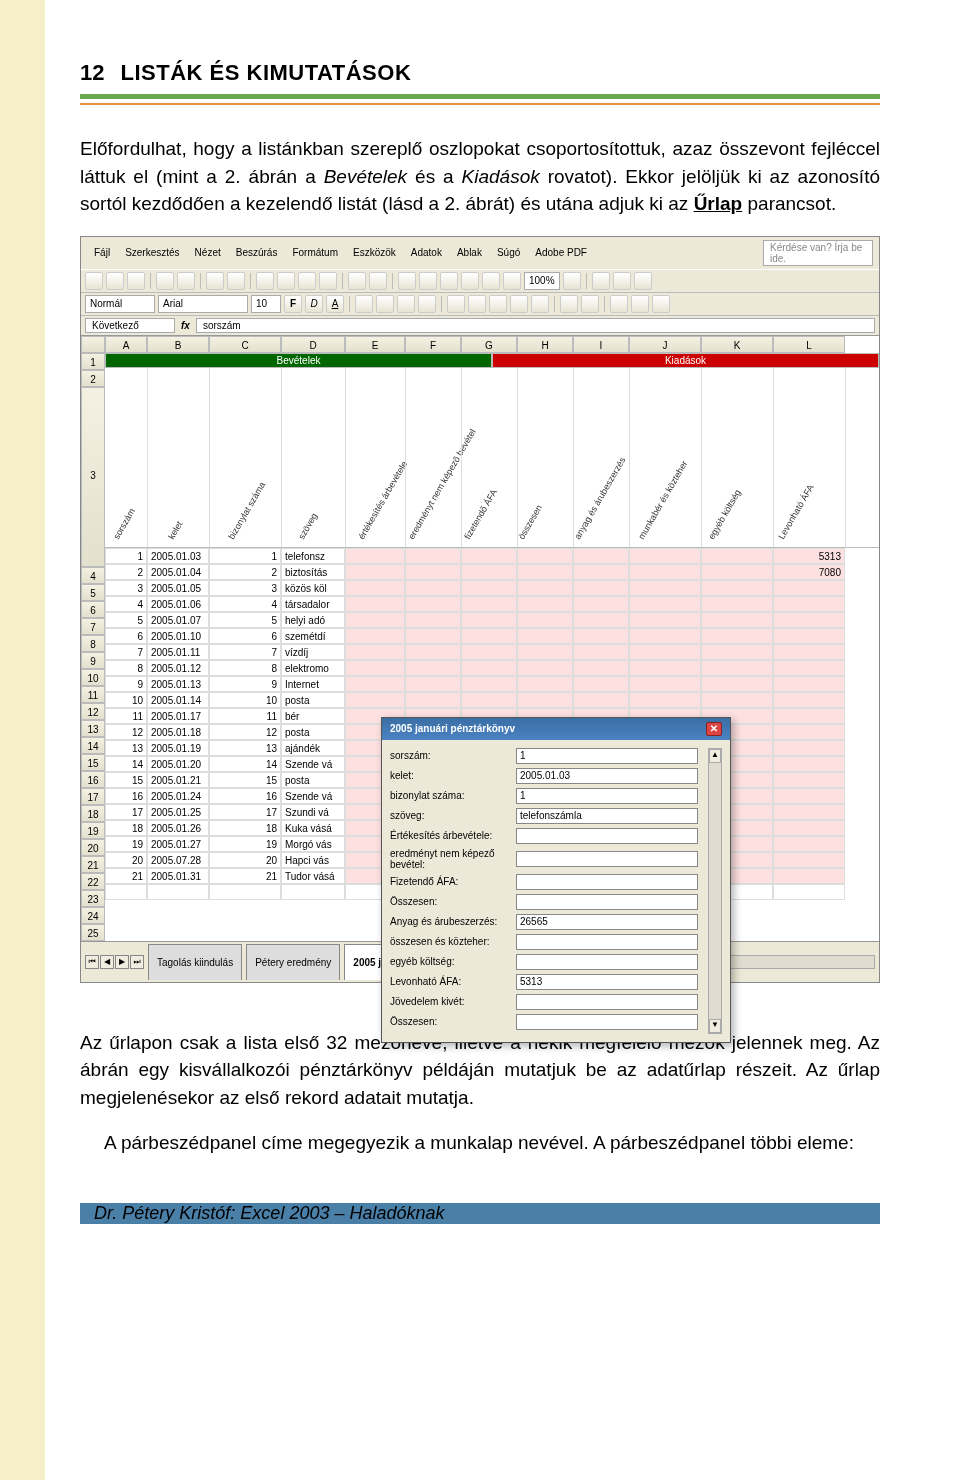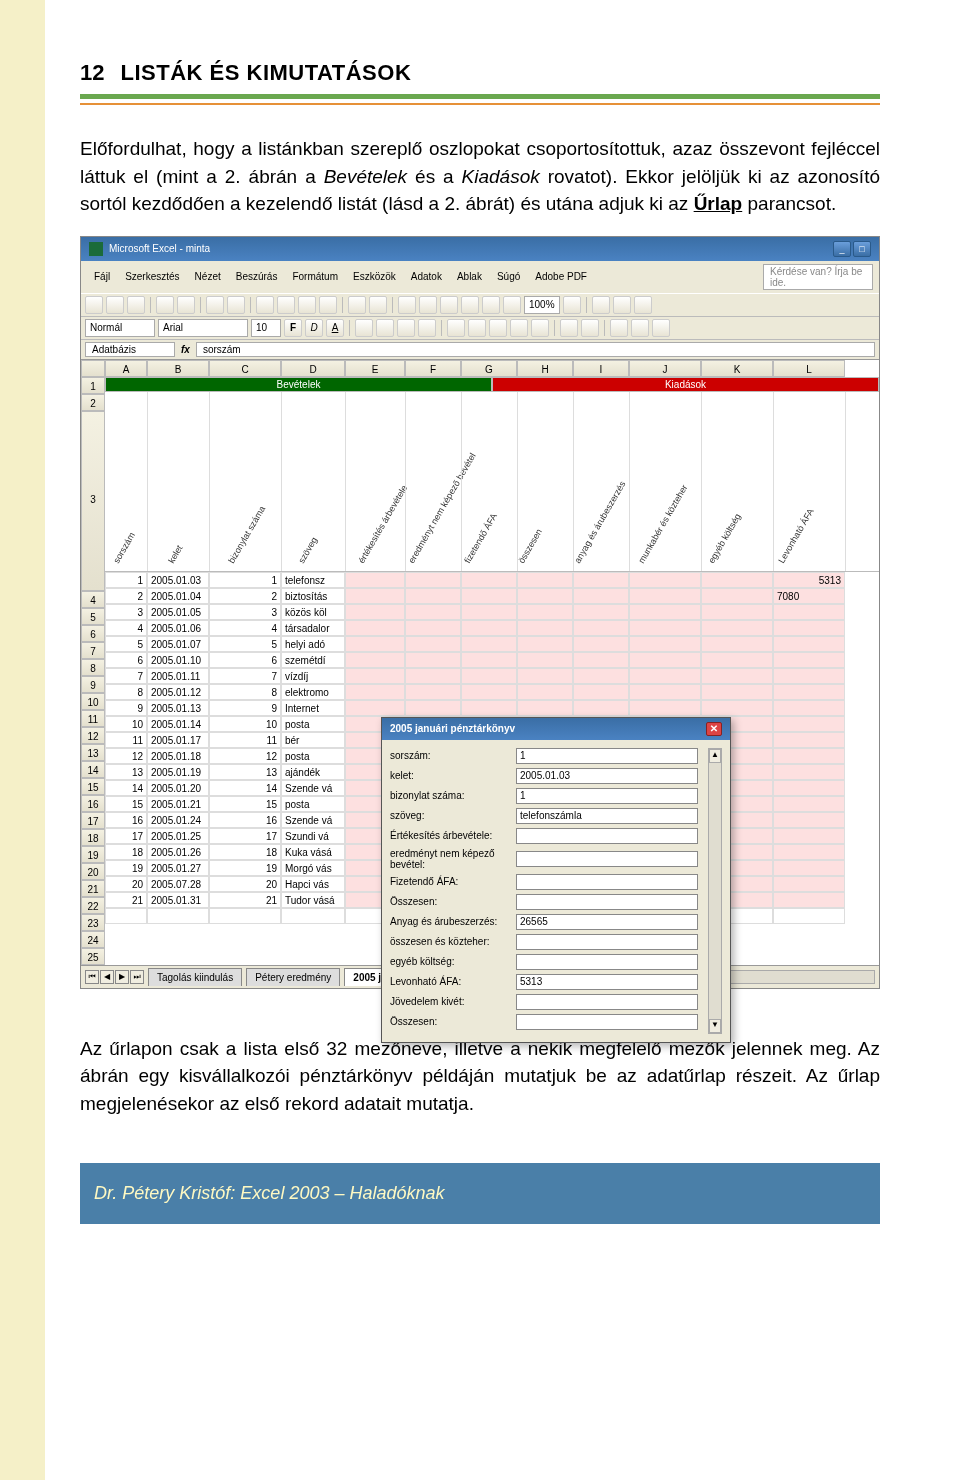--- a/index.html
+++ b/index.html
@@ -8,21 +8,21 @@
 .page-header { display: flex; align-items: baseline; gap: 16px; margin-bottom: 8px; }
 .page-num { font-size: 22px; font-weight: bold; }
 .page-title { font-size: 22px; font-weight: bold; letter-spacing: 0.5px; }
 .green-line { height: 5px; background: #6aa84f; margin-bottom: 4px; }
 .orange-line { height: 2px; background: #e69138; margin-bottom: 30px; }
 .body-text { font-size: 19px; line-height: 1.45; text-align: justify; margin-bottom: 18px; }
 .body-text i { font-style: italic; }
 .body-text u { text-decoration: underline; }
 .body-text b { font-weight: bold; }
 .caption { text-align: center; font-style: italic; font-size: 19px; margin: 14px 0 10px; }
-.footer-bar { background: #4a7fa8; color: #fef9c3; padding: 20px 14px; font-size: 18px; font-style: italic; margin-top: 28px; display: inline-block; width: 100%; }
+.footer-bar { background: #4a7fa8; color: #000000; padding: 0 14px; font-size: 18px; font-style: italic; margin-top: 28px; display: inline-block; width: 100%; }
 .indent { text-indent: 24px; }
 
 
 .excel { border: 1px solid #888; background: #ece9d8; font-family: Tahoma, sans-serif; font-size: 10px; margin: 8px 0 6px; position: relative; }
 .titlebar { background: linear-gradient(#3a6ea5, #4a82c2); color: #fff; padding: 4px 8px; display: flex; align-items: center; justify-content: space-between; }
 .titlebar-left { display: flex; align-items: center; gap: 6px; }
 .xl-icon { width: 14px; height: 14px; background: #1b6b3a; display: inline-block; }
 .titlebar-btns { display: flex; gap: 2px; }
 .tb-btn { width: 18px; height: 16px; background: linear-gradient(#6a9edb, #3a6ea5); border: 1px solid #2a5a8a; display: flex; align-items:center; justify-content:center; color:#fff; font-size:9px; border-radius:2px;}
 .menubar { background: #ece9d8; padding: 3px 6px; display: flex; gap: 2px; font-size: 10px; align-items: center; justify-content: space-between; }
@@ -51,21 +51,21 @@
 .row2-right { flex:1; background:#cc0000; color:#fff; text-align:center; font-size:10px; padding:1px; border:1px solid #bbb;}
 .row3-area { position:relative; height:180px; border-bottom:1px solid #bbb; }
 .col-line { position:absolute; top:0; bottom:0; width:1px; background:#ddd; }
 .diag-label { position:absolute; font-size:9px; transform:rotate(-60deg); transform-origin:left bottom; white-space:nowrap; color:#333; }
 .data-rows { }
 .data-row { display:flex; height:16px; }
 .data-row div { border:1px solid #ddd; font-size:10px; padding:0 3px; overflow:hidden; white-space:nowrap; line-height:16px;}
 .sheet-tabs { background:#ece9d8; padding:2px 4px; display:flex; align-items:center; gap:4px; border-top:1px solid #999;}
 .tab-nav { display:flex; gap:1px; }
 .tab-nav div { width:14px; height:14px; border:1px solid #888; background:#f0ede0; font-size:8px; text-align:center; line-height:12px;}
-.tab { background:#fff; border:1px solid #888; border-bottom:none; padding:3px 8px; font-size:10px; }
+.tab { background:#fff; border:1px solid #888; border-bottom:none; padding:12px 8px; font-size:10px; }
 .tab.inactive { background:#ddd; }
 .scroll-h { flex:1; height:14px; background:#e0ddd0; border:1px solid #aaa; margin-left:6px;}
 
 
 .dialog { position:absolute; left: 300px; top: 480px; width: 350px; background:#ece9d8; border:1px solid #555; box-shadow: 3px 3px 8px rgba(0,0,0,0.3); font-size:10px; z-index:10;}
 .dlg-title { background: linear-gradient(#3a6ea5, #4a82c2); color:#fff; padding:4px 8px; display:flex; justify-content:space-between; align-items:center; font-weight:bold; }
 .dlg-close { width:16px; height:14px; background:#d44; border:1px solid #822; color:#fff; text-align:center; line-height:12px; border-radius:2px; font-size:10px;}
 .dlg-body { padding:8px; display:flex; gap:10px; }
 .dlg-form { flex:1; }
 .dlg-row { display:flex; align-items:center; margin-bottom:4px; gap:6px; }
@@ -88,30 +88,20 @@
   </div>
   <div class="green-line"></div>
   <div class="orange-line"></div>
 
   <p class="body-text">
     <span>Előfordulhat, hogy a listánkban szereplő oszlopokat csoportosítottuk, azaz összevont fejléccel láttuk el (mint a 2. ábrán a </span><i>Bevételek</i><span> és a </span><i>Kiadások</i><span> rovatot). Ekkor jelöljük ki az azonosító sortól kezdődően a kezelendő listát (lásd a 2. ábrát) és utána adjuk ki az </span><b><u>Űrlap</u></b><span> parancsot.</span>
   </p>
 
   
   <div class="excel">
-    <div class="titlebar">
-      <div class="titlebar-left">
-        <span class="xl-icon"></span>
-        <span>Microsoft Excel - minta</span>
-      </div>
-      <div class="titlebar-btns">
-        <div class="tb-btn">_</div>
-        <div class="tb-btn">□</div>
-      </div>
-    </div>
     <div class="menubar">
       <div class="menubar-left" id="menus">
           <span class="menu-item">Fájl</span>
           <span class="menu-item">Szerkesztés</span>
           <span class="menu-item">Nézet</span>
           <span class="menu-item">Beszúrás</span>
           <span class="menu-item">Formátum</span>
           <span class="menu-item">Eszközök</span>
           <span class="menu-item">Adatok</span>
           <span class="menu-item">Ablak</span>
@@ -174,21 +164,21 @@
       <div class="tbtn"></div>
       <div class="tsep"></div>
       <div class="tbtn"></div>
       <div class="tbtn"></div>
       <div class="tsep"></div>
       <div class="tbtn"></div>
       <div class="tbtn"></div>
       <div class="tbtn"></div>
     </div>
     <div class="fx-bar">
-      <div class="namebox">Adatbázis</div>
+      <div class="namebox">Következő</div>
       <span class="fx-label">fx</span>
       <div class="fx-val">sorszám</div>
     </div>
 
     <div class="grid-wrapper">
       <div class="rowheads" id="rowheads">
         <div></div>
         <div>1</div>
         <div>2</div>
         <div style="height:180px; line-height:176px;">3</div>
@@ -280,21 +270,21 @@
               <div class="colB">2005.01.04</div>
               <div class="colC" style="text-align: right;">2</div>
               <div class="colD">biztosítás</div>
               <div class="colE" style="background: rgb(253, 224, 224);"></div>
               <div class="colF" style="background: rgb(253, 224, 224);"></div>
               <div class="colG" style="background: rgb(253, 224, 224);"></div>
               <div class="colH" style="background: rgb(253, 224, 224);"></div>
               <div class="colI" style="background: rgb(253, 224, 224);"></div>
               <div class="colJ" style="background: rgb(253, 224, 224);"></div>
               <div class="colK" style="background: rgb(253, 224, 224);"></div>
-              <div class="colL" style="background: rgb(253, 224, 224); text-align: left;">7080</div>
+              <div class="colL" style="background: rgb(253, 224, 224); text-align: right;">7080</div>
             </div>
             <div class="data-row">
               <div class="colA" style="text-align: right;">3</div>
               <div class="colB">2005.01.05</div>
               <div class="colC" style="text-align: right;">3</div>
               <div class="colD">közös köl</div>
               <div class="colE" style="background: rgb(253, 224, 224);"></div>
               <div class="colF" style="background: rgb(253, 224, 224);"></div>
               <div class="colG" style="background: rgb(253, 224, 224);"></div>
               <div class="colH" style="background: rgb(253, 224, 224);"></div>
@@ -655,15 +645,16 @@
             <div>▲</div>
             <div>▼</div>
           </div>
       </div>
     </div>
   </div>
 
   <p class="caption">2. ábra</p>
 
   <p class="body-text">Az űrlapon csak a lista első 32 mezőneve, illetve a nekik megfelelő mezők jelennek meg. Az ábrán egy kisvállalkozói pénztárkönyv példáján mutatjuk be az adatűrlap részeit. Az űrlap megjelenésekor az első rekord adatait mutatja.</p>
+  <p class="body-text indent">A párbeszédpanel címe megegyezik a munkalap nevével. A párbeszédpanel többi eleme:</p>
 
   <div class="footer-bar">Dr. Pétery Kristóf: Excel 2003 – Haladóknak</div>
 </div>
 
 </body></html>

